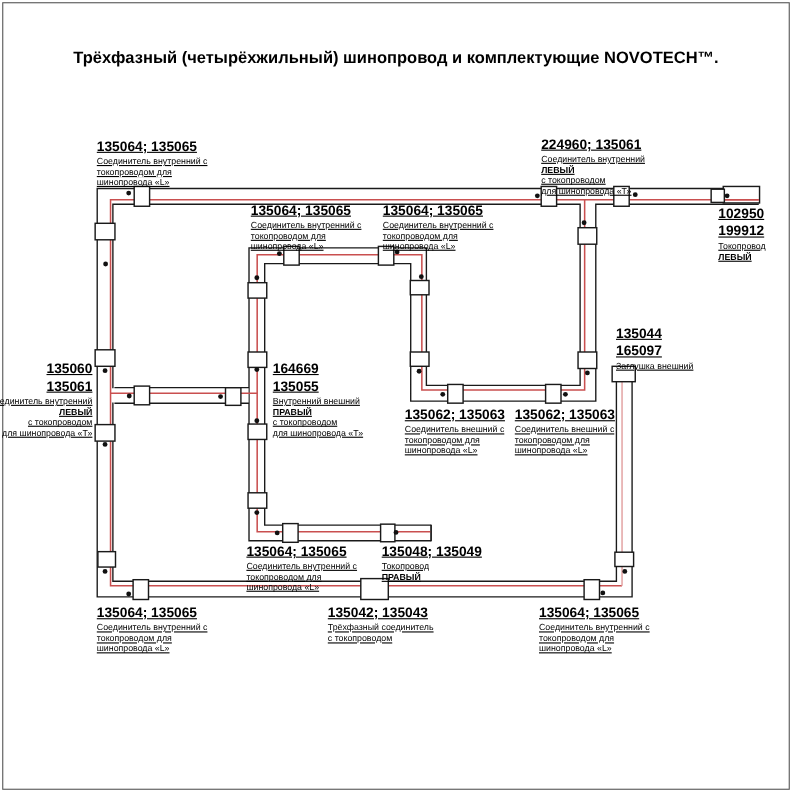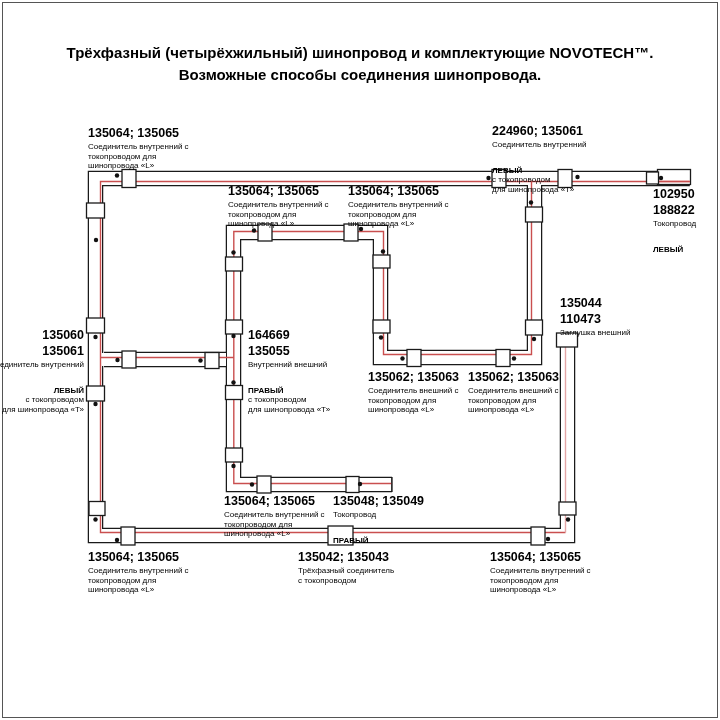--- a/index.html
+++ b/index.html
@@ -9,35 +9,34 @@
   }
   #page-border { position:absolute; left:2px; top:2px; right:2px; bottom:2px;
     border:1px solid #555; pointer-events:none; }
   #title { position:absolute; top:30px; left:0; width:720px; text-align:center;
     font-size:15px; font-weight:bold; line-height:22px;margin-top:12px; }
   svg#diagram { position:absolute; left:0; top:0; }
   .tb { fill:none; stroke:#1a1a1a; stroke-width:15.5; stroke-linejoin:miter; }
   .tw { fill:none; stroke:#ffffff; stroke-width:13;  stroke-linejoin:miter; }
   .cbox { fill:#ffffff; stroke:#1a1a1a; stroke-width:1.3; }
   .dot  { fill:#111111; }
-  .lbl { position:absolute; }
+  .lbl { position:absolute;text-decoration:underline; }
   .lbl .code { font-size:12.5px; font-weight:bold; line-height:14px; white-space:nowrap; margin-bottom:2px; }
   .lbl .d { font-size:8px; line-height:9.6px; white-space:nowrap; }
-  .lbl .d.b { font-weight:bold;margin-top:16px; }
+  .lbl .d.b { font-weight:bold; }
   .lbl.ralign { text-align:right; }
 </style>
 </head>
 <body>
 
 <div id="page">
   <div id="page-border"></div>
 
   <div id="title">
     <div>Трёхфазный (четырёхжильный) шинопровод и комплектующие NOVOTECH™.</div>
-    <div>Возможные способы соединения шинопровода.</div>
   </div>
 
   <svg id="diagram" width="720" height="720" viewBox="0 0 720 720">
 
     <path class="tb" d="M689.8 178.5H95.5V535.5H567.5V340.5"></path>
     <path class="tb" d="M534.5 183V357.5H380.5V232.5H233.5V484.5H392"></path>
     <path class="tb" d="M104 359.5H226.5"></path>
 
     <path class="tw" d="M689.8 178.5H95.5V535.5H567.5V341.5"></path>
     <path class="tw" d="M534.5 179V357.5H380.5V232.5H233.5V484.5H391.3"></path>
@@ -137,21 +136,21 @@
   <div class="lbl" style="left:492px; top:124px">
     <div class="code">224960; 135061</div>
     <div class="d">Соединитель внутренний</div>
     <div class="d b">ЛЕВЫЙ</div>
     <div class="d">с токопроводом</div>
     <div class="d">для шинопровода «Т»</div>
   </div>
 
   <div class="lbl" style="left:653px; top:187px">
     <div class="code">102950</div>
-    <div class="code">188822</div>
+    <div class="code">199912</div>
     <div class="d">Токопровод</div>
     <div class="d b">ЛЕВЫЙ</div>
   </div>
 
   <div class="lbl ralign" style="right:636px; top:328px">
     <div class="code">135060</div>
     <div class="code">135061</div>
     <div class="d">Соединитель внутренний</div>
     <div class="d b">ЛЕВЫЙ</div>
     <div class="d">с токопроводом</div>
@@ -176,32 +175,32 @@
 
   <div class="lbl" style="left:468px; top:370px">
     <div class="code">135062; 135063</div>
     <div class="d">Соединитель внешний с</div>
     <div class="d">токопроводом для</div>
     <div class="d">шинопровода «L»</div>
   </div>
 
   <div class="lbl" style="left:560px; top:296px">
     <div class="code">135044</div>
-    <div class="code">110473</div>
+    <div class="code">165097</div>
     <div class="d">Заглушка внешний</div>
   </div>
 
   <div class="lbl" style="left:224px; top:494px">
     <div class="code">135064; 135065</div>
     <div class="d">Соединитель внутренний с</div>
     <div class="d">токопроводом для</div>
     <div class="d">шинопровода «L»</div>
   </div>
 
-  <div class="lbl" style="left:333px; top:494px">
+  <div class="lbl" style="left:347px; top:494px">
     <div class="code">135048; 135049</div>
     <div class="d">Токопровод</div>
     <div class="d b">ПРАВЫЙ</div>
   </div>
 
   <div class="lbl" style="left:88px; top:550px">
     <div class="code">135064; 135065</div>
     <div class="d">Соединитель внутренний с</div>
     <div class="d">токопроводом для</div>
     <div class="d">шинопровода «L»</div>

